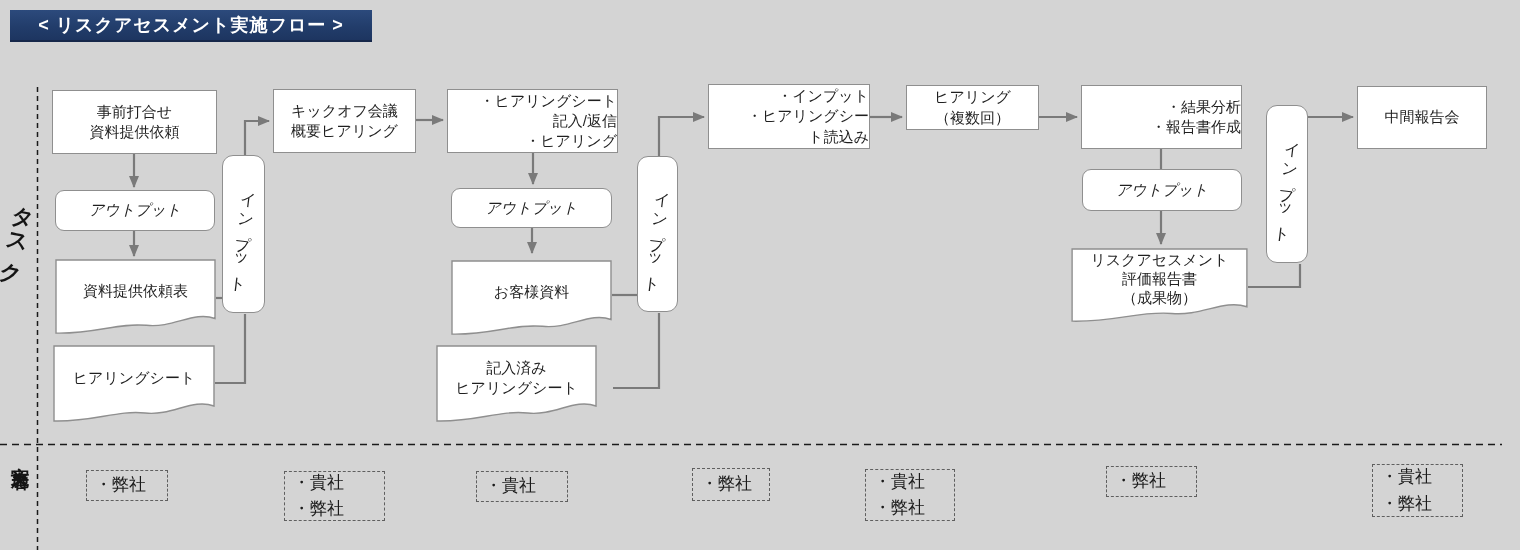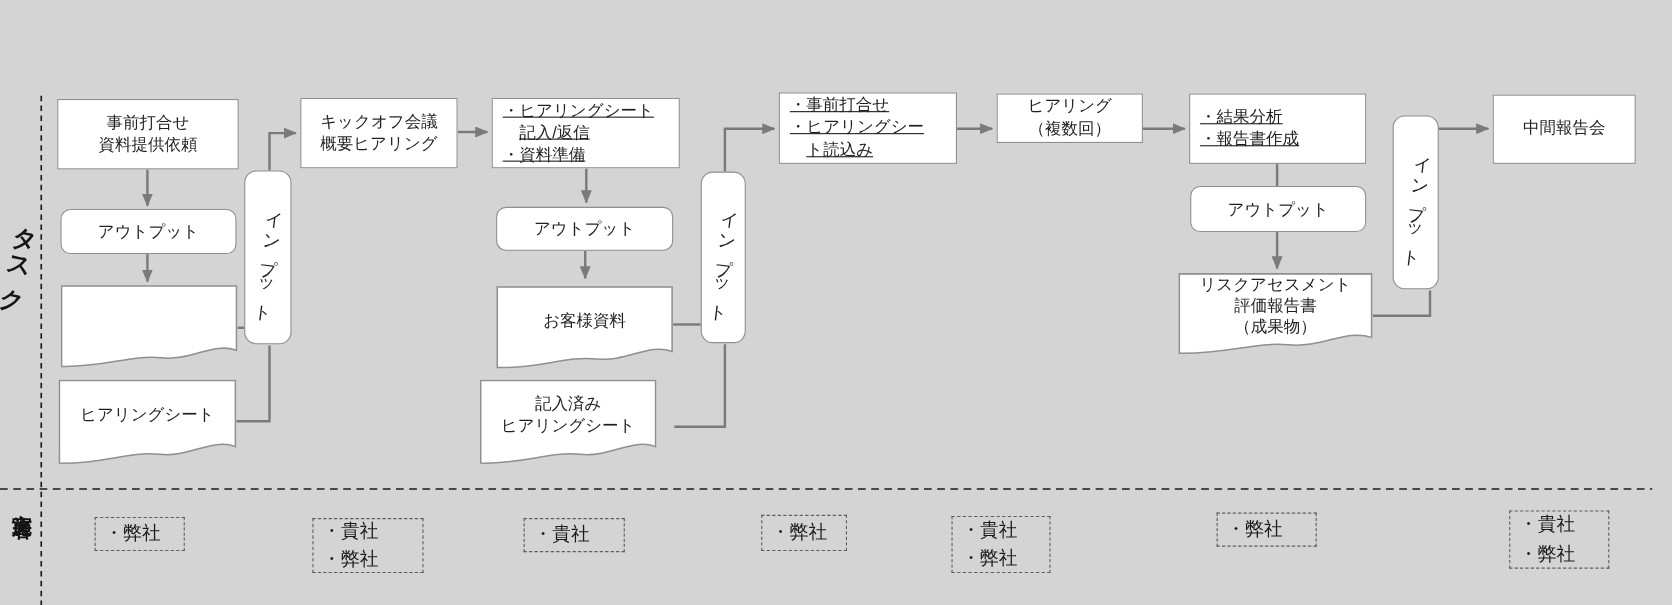--- a/index.html
+++ b/index.html
@@ -32,29 +32,30 @@
   .lane-exec{left:8px;top:453px;font-size:18px;letter-spacing:2px;}
   
   .connectors{position:absolute;left:0;top:0;}
   
   .pbox{
     position:absolute;background:#ffffff;border:1.5px solid #8f8f8f;
     box-sizing:border-box;
     display:flex;flex-direction:column;justify-content:center;align-items:center;
     font-size:15px;line-height:1.35;text-align:center;
   }
-  .pbox.bullets{align-items:flex-start;text-align:left;padding-left:9px;text-decoration:underline;}
+  .pbox.bullets{align-items:flex-end;text-align:left;padding-left:9px;}
   .pbox .ln{white-space:nowrap;}
   .pbox .ln.indent{padding-left:15px;}
   
   .obox{
     position:absolute;background:#ffffff;border:1.5px solid #8f8f8f;
     border-radius:9px;box-sizing:border-box;
     display:flex;align-items:center;justify-content:center;
     font-size:15px;
+    font-style:italic;
   }
   
   .ibox{
     position:absolute;background:#ffffff;border:1.5px solid #8f8f8f;
     border-radius:11px;box-sizing:border-box;
     display:flex;align-items:center;justify-content:center;
   }
   .ibox .vtext{
     writing-mode:vertical-rl;
     font-size:16px;letter-spacing:3px;
@@ -104,42 +105,43 @@
       <path d="M659 156 V117 H704" marker-end="url(#ah)"></path>
       <path d="M870 117 H902" marker-end="url(#ah)"></path>
       <path d="M1039 117 H1077" marker-end="url(#ah)"></path>
       <path d="M1161 149 V170"></path>
       <path d="M1161 211 V244" marker-end="url(#ah)"></path>
       <path d="M1248 287 H1300 V264"></path>
       <path d="M1308 117 H1353" marker-end="url(#ah)"></path>
     </g>
   </svg>
 
+  <div class="banner">&lt; リスクアセスメント実施フロー &gt;</div>
 
   <div class="lane-label lane-task">タスク</div>
   <div class="lane-label lane-exec">実施者</div>
 
   <div class="pbox" style="left:273px;top:89px;width:143px;height:64px">
     <div class="ln">キックオフ会議</div>
     <div class="ln">概要ヒアリング</div>
   </div>
 
   <div class="pbox" style="left:52px;top:90px;width:165px;height:64px">
     <div class="ln">事前打合せ</div>
     <div class="ln">資料提供依頼</div>
   </div>
 
   <div class="pbox bullets" style="left:447px;top:89px;width:171px;height:64px">
     <div class="ln">・ヒアリングシート</div>
     <div class="ln indent">記入/返信</div>
-    <div class="ln">・資料準備</div>
+    <div class="ln">・ヒアリング</div>
   </div>
 
   <div class="pbox bullets" style="left:708px;top:84px;width:162px;height:65px">
-    <div class="ln">・事前打合せ</div>
+    <div class="ln">・インプット</div>
     <div class="ln">・ヒアリングシー</div>
     <div class="ln indent">ト読込み</div>
   </div>
 
   <div class="pbox" style="left:906px;top:85px;width:133px;height:45px">
     <div class="ln">ヒアリング</div>
     <div class="ln">（複数回）</div>
   </div>
 
   <div class="pbox bullets" style="left:1081px;top:85px;width:161px;height:64px">
@@ -168,20 +170,23 @@
     <span class="vtext">インプット</span>
   </div>
   <div class="ibox" style="left:1266px;top:105px;width:42px;height:158px">
     <span class="vtext">インプット</span>
   </div>
 
   <div class="doc" style="left:55px;top:259px;width:161px;height:78px">
     <svg class="doc-shape" viewBox="0 0 160 80" preserveAspectRatio="none">
       <path d="M1 1 H159 V61 C138 53 118 71 91 68 C63 65 40 77 1 76 Z" fill="#ffffff" stroke="#8f8f8f" stroke-width="1.4" vector-effect="non-scaling-stroke"></path>
     </svg>
+    <div class="doc-text">
+      <div class="ln">資料提供依頼表</div>
+    </div>
   </div>
 
   <div class="doc" style="left:53px;top:345px;width:162px;height:80px">
     <svg class="doc-shape" viewBox="0 0 160 80" preserveAspectRatio="none">
       <path d="M1 1 H159 V61 C138 53 118 71 91 68 C63 65 40 77 1 76 Z" fill="#ffffff" stroke="#8f8f8f" stroke-width="1.4" vector-effect="non-scaling-stroke"></path>
     </svg>
     <div class="doc-text">
       <div class="ln">ヒアリングシート</div>
     </div>
   </div>

